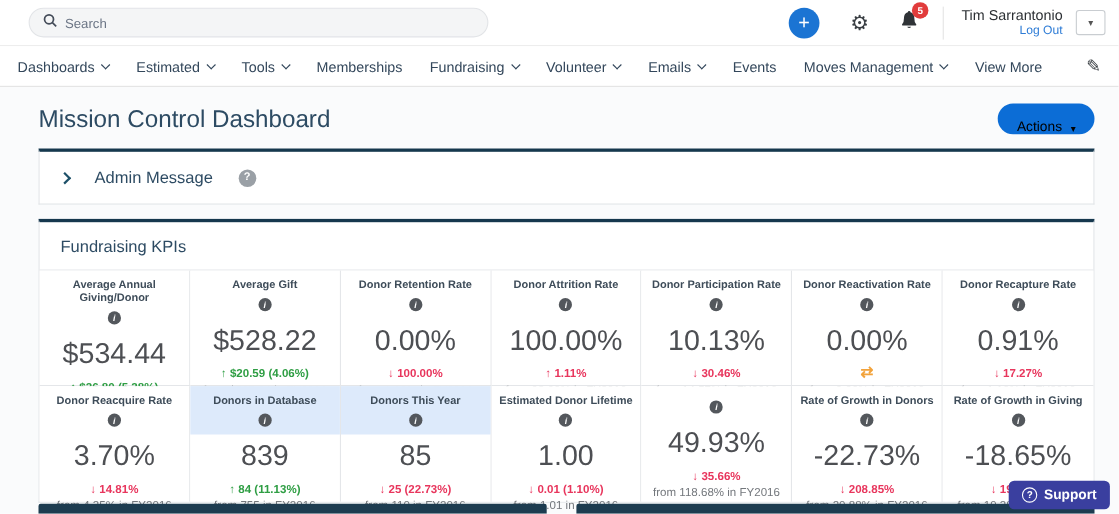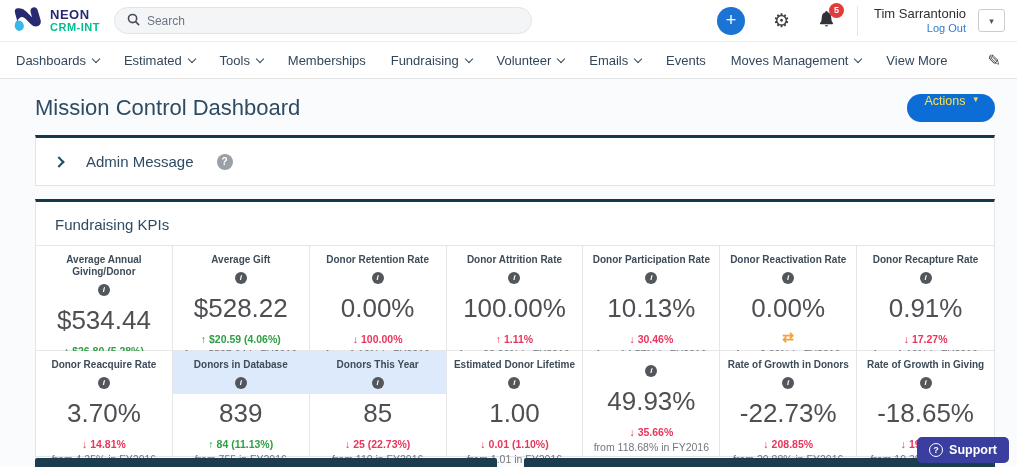--- a/index.html
+++ b/index.html
@@ -45,23 +45,23 @@
               cursor:pointer; white-space:nowrap; }
   .chev { width:6px; height:6px; border-right:1.5px solid #33475b; border-bottom:1.5px solid #33475b;
           transform:rotate(45deg); margin-top:-3px; }
   .pencil-icon { font-size:16px; color:#3a3f44; cursor:pointer; }
 
   
   .content { padding:0 22px 0 35px; }
   .title-row { display:flex; align-items:center; justify-content:space-between;
                padding:15px 0 13px; }
   .page-title { font-size:22px; font-weight:400; color:#2d4b63; }
-  .actions-btn { background:#0c6dd6; color:#fde047; border:none; border-radius:15px; height:28px;
+  .actions-btn { background:#0c6dd6; color:#000000; border:none; border-radius:15px; height:28px;
                  padding:0 17px; font-size:12.5px; font-family:inherit; display:flex;
-                 align-items:flex-start; gap:8px; cursor:pointer; }
+                 align-items:flex-end; gap:8px; cursor:pointer; }
   .caret-glyph { font-size:9px; }
 
   .panel { background:#fff; border:1px solid #e2e5e8; border-top:3px solid #16384e;
            margin-bottom:13px; }
   .admin-panel { height:51px; display:flex; align-items:center; gap:23px; padding:0 19px; }
   .admin-chev { width:8px; height:8px; border-top:2.5px solid #1d5068; border-right:2.5px solid #1d5068;
                 transform:rotate(45deg); cursor:pointer; }
   .admin-title { font-size:15px; color:#2d4b63; }
   .q-icon { width:16px; height:16px; border-radius:50%; background:#9aa0a6; color:#fff;
             font-size:10px; font-weight:bold; display:flex; align-items:center;
@@ -97,32 +97,20 @@
                  align-items:center; gap:6px; font-size:12.5px; font-weight:bold;
                  font-family:inherit; cursor:pointer; z-index:5; }
   .q-circle { width:14px; height:14px; border:1.5px solid #fff; border-radius:50%;
               font-size:9px; font-weight:bold; display:flex; align-items:center;
               justify-content:center; }
 </style>
 </head>
 <body>
 
 <header class="topbar">
-  <div class="logo">
-    <span>
-      <svg width="32" height="28" viewBox="0 0 36 30">
-        <path d="M5 17 q-4 6 0 10 q5 3.5 8 -2 q1.5 -4 -3 -8 z" fill="#3ab7e8"></path>
-        <path d="M7 3 q-5 0 -3.5 5.5 l2.5 9 q4 -8 9.5 -2.5 l5.5 5.5 q4.5 4.5 9 2 q3.5 -2.5 2 -7 l-3 -10 q-1.5 -4.5 -5.5 -3.5 q-3.5 1 -2.5 5.5 l1.5 5.5 l-6.5 -6.5 q-4 -4 -9 -3.5 z" fill="#272a70"></path>
-      </svg>
-    </span>
-    <span class="logo-text">
-      <div class="logo-line1">NEON</div>
-      <div class="logo-line2">CRM-INT</div>
-    </span>
-  </div>
 
   <div class="searchbox">
     <span>
       <svg width="13" height="13" viewBox="0 0 14 14">
           <circle cx="6" cy="6" r="4.4" fill="none" stroke="#444c59" stroke-width="1.7"></circle>
           <line x1="9.3" y1="9.3" x2="13" y2="13" stroke="#444c59" stroke-width="1.7"></line>
         </svg>
     </span>
     <input type="text" placeholder="Search" style="">
   </div>

